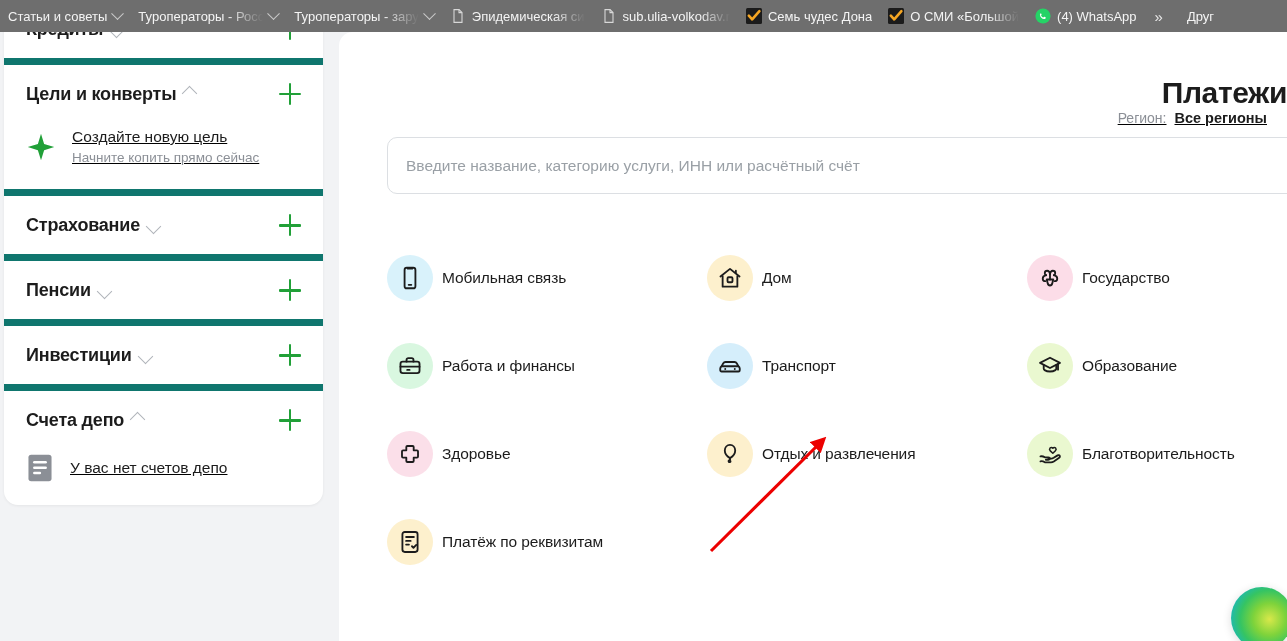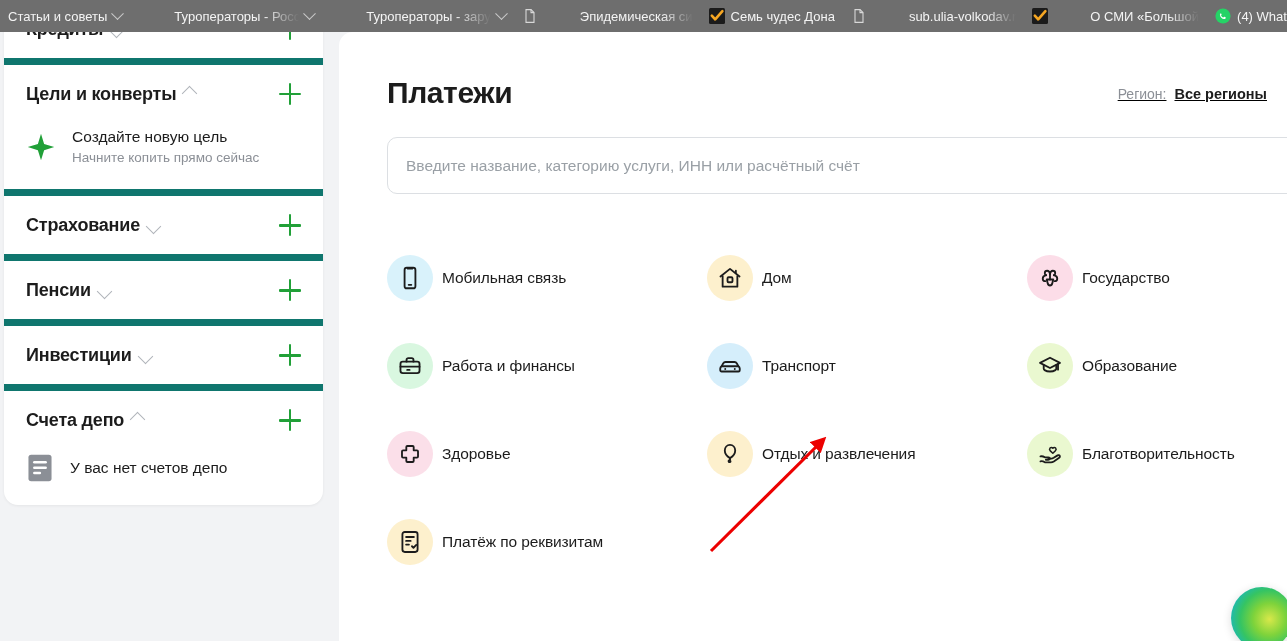--- a/index.html
+++ b/index.html
@@ -27,21 +27,20 @@
     color: #f4f4f4;
     font-size: 13px;
     flex: none;
     gap: 6px;
     cursor: default;
   }
   .bm-label { max-width: 125px; overflow: hidden; text-overflow: clip; display: block; }
   .bm-label.fade {
     -webkit-mask-image: linear-gradient(to right, #000 72%, transparent 100%);
             mask-image: linear-gradient(to right, #000 72%, transparent 100%);
-            margin-left: 36px;
   }
   .chev {
     display:inline-block; width: 9px; height: 9px;
     border-right: 1.4px solid #d9d9d9; border-bottom: 1.4px solid #d9d9d9;
     transform: rotate(45deg) translate(-2px,-2px);
     opacity: .85;
   }
   .fav { width: 16px; height: 16px; flex: none; display:block; }
   .bm-more { color:#e8e8e8; font-size:15px; padding: 0 10px; }
   .bm-other { color:#f4f4f4; font-size:13px; padding-left: 14px; }
@@ -87,37 +86,38 @@
     position: relative; flex: none; cursor: pointer;
   }
   .plus::before, .plus::after {
     content:''; position:absolute; background:#21a038; border-radius:1px;
   }
   .plus::before { left: 0; top: 10px; width: 22px; height: 2.4px; }
   .plus::after  { top: 0; left: 10px; height: 22px; width: 2.4px; }
   .sb-row {
     display:flex; align-items:center;
     padding: 4px 22px 22px 22px;
-    gap: 16px; cursor:pointer;
+    gap: 16px; cursor:pointer;text-decoration:underline;
   }
   .sb-row-t { font-size: 15.5px; color: #1c1c1c; line-height: 1.35; }
   .sb-row-s { font-size: 13.5px; color: #8b8f96; line-height: 1.35; margin-top: 1px; }
 
   
   #main {
     position: absolute; left: 339px; top: 0;
     width: 948px; min-height: 641px;
     background: #fff;
     border-top-left-radius: 14px;
     padding: 0 0 0 48px;
   }
   #main-head {
-    display: flex; 
+    display: flex; align-items: flex-end;
     padding: 44px 0 0 0;
     height: 86px;
+    flex-direction: column;
   }
   #page-title {
     font-size: 30px; font-weight: 700; color: #1c1c1c; letter-spacing: -.4px;
   }
   #region-wrap {
     margin-left: auto; display:flex; align-items:center; gap: 8px;
     padding-right: 20px; padding-bottom: 6px; white-space: nowrap;
     cursor: pointer;
     text-decoration: underline;
   }
@@ -198,35 +198,35 @@
       <span style="display: flex;">
         <svg class="fav" viewBox="0 0 16 16" fill="none" stroke="#d8d8d8" stroke-width="1.1">
           <path d="M4 1.6h5l3 3v9.8H4z"></path>
           <path d="M9 1.6v3h3"></path>
         </svg>
       </span>
       <span class="bm-label fade">Эпидемическая си</span>
     </div>
     <div class="bm">
       <span style="display: flex;">
+        <svg class="fav" viewBox="0 0 16 16" fill="none" stroke="#d8d8d8" stroke-width="1.1">
+          <path d="M4 1.6h5l3 3v9.8H4z"></path>
+          <path d="M9 1.6v3h3"></path>
+        </svg>
+      </span>
+      <span class="bm-label fade">sub.ulia-volkodav.r</span>
+    </div>
+    <div class="bm">
+      <span style="display: flex;">
         <svg class="fav" viewBox="0 0 16 16">
           <rect width="16" height="16" rx="1.5" fill="#1b1b1b"></rect>
           <path d="M2.8 7.6 6.2 11.4 13.4 3.2" stroke="#f5a623" stroke-width="2.6" fill="none" stroke-linecap="round" stroke-linejoin="round"></path>
         </svg>
       </span>
       <span class="bm-label">Семь чудес Дона</span>
-    </div>
-    <div class="bm">
-      <span style="display: flex;">
-        <svg class="fav" viewBox="0 0 16 16" fill="none" stroke="#d8d8d8" stroke-width="1.1">
-          <path d="M4 1.6h5l3 3v9.8H4z"></path>
-          <path d="M9 1.6v3h3"></path>
-        </svg>
-      </span>
-      <span class="bm-label fade">sub.ulia-volkodav.r</span>
     </div>
     <div class="bm">
       <span style="display: flex;">
         <svg class="fav" viewBox="0 0 16 16">
           <rect width="16" height="16" rx="1.5" fill="#1b1b1b"></rect>
           <path d="M2.8 7.6 6.2 11.4 13.4 3.2" stroke="#f5a623" stroke-width="2.6" fill="none" stroke-linecap="round" stroke-linejoin="round"></path>
         </svg>
       </span>
       <span class="bm-label fade">О СМИ «Большой</span>
     </div>

